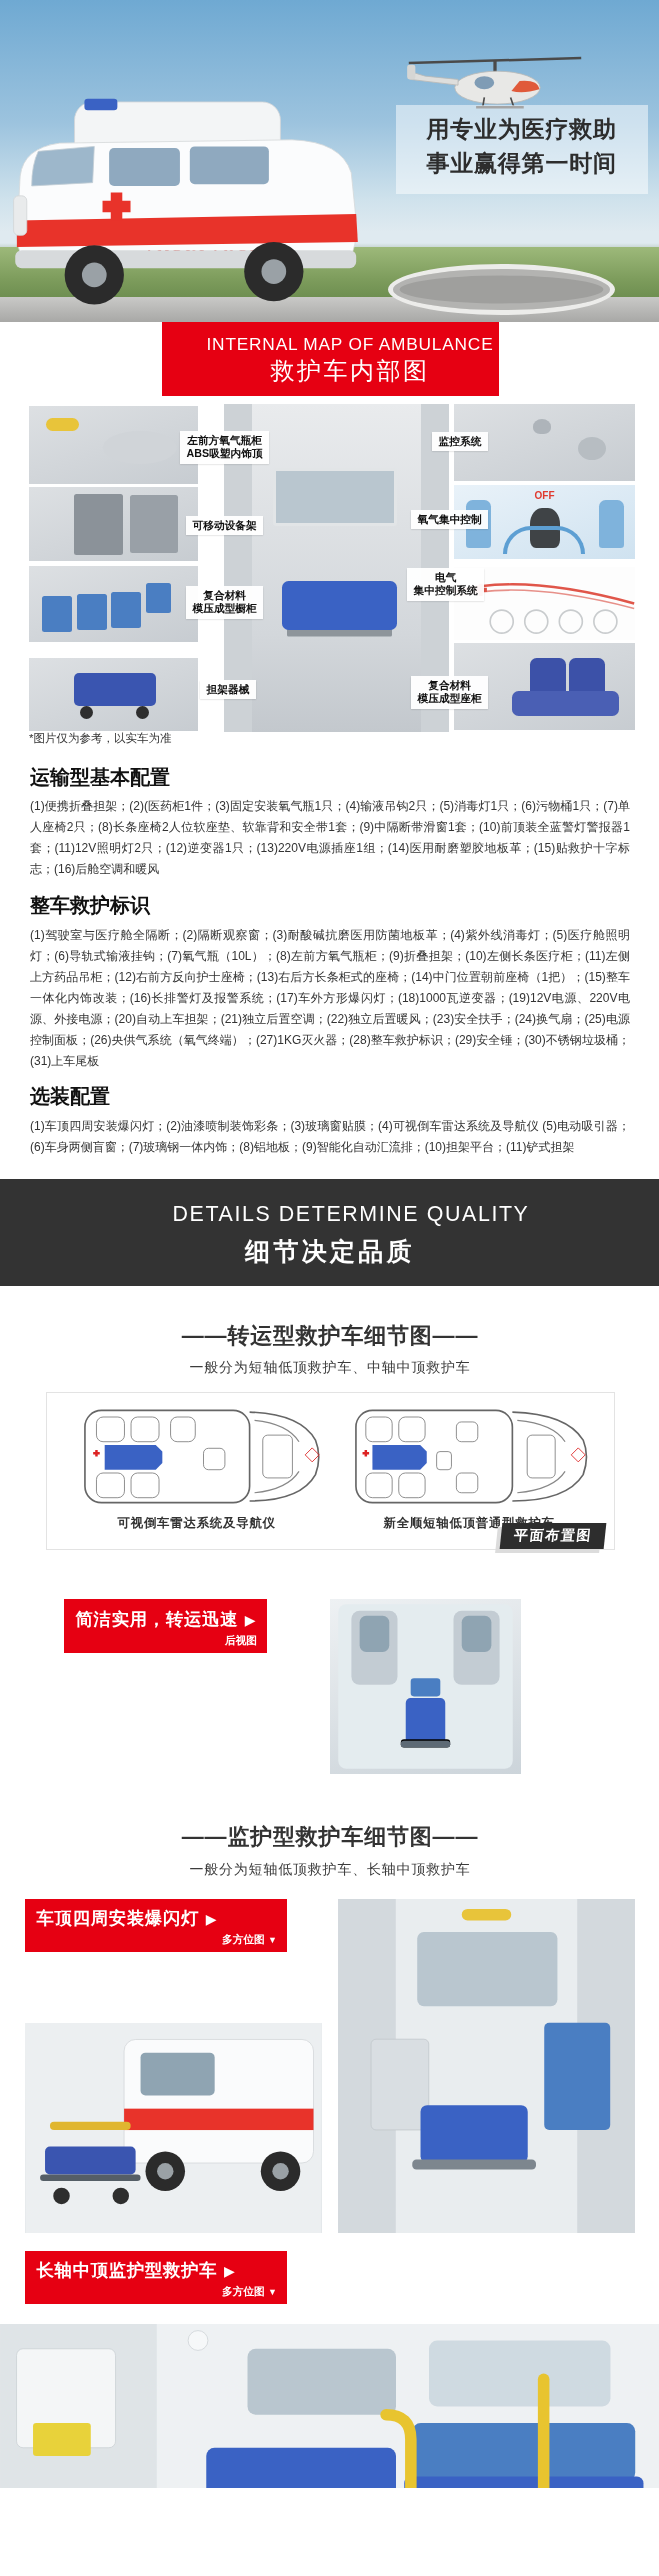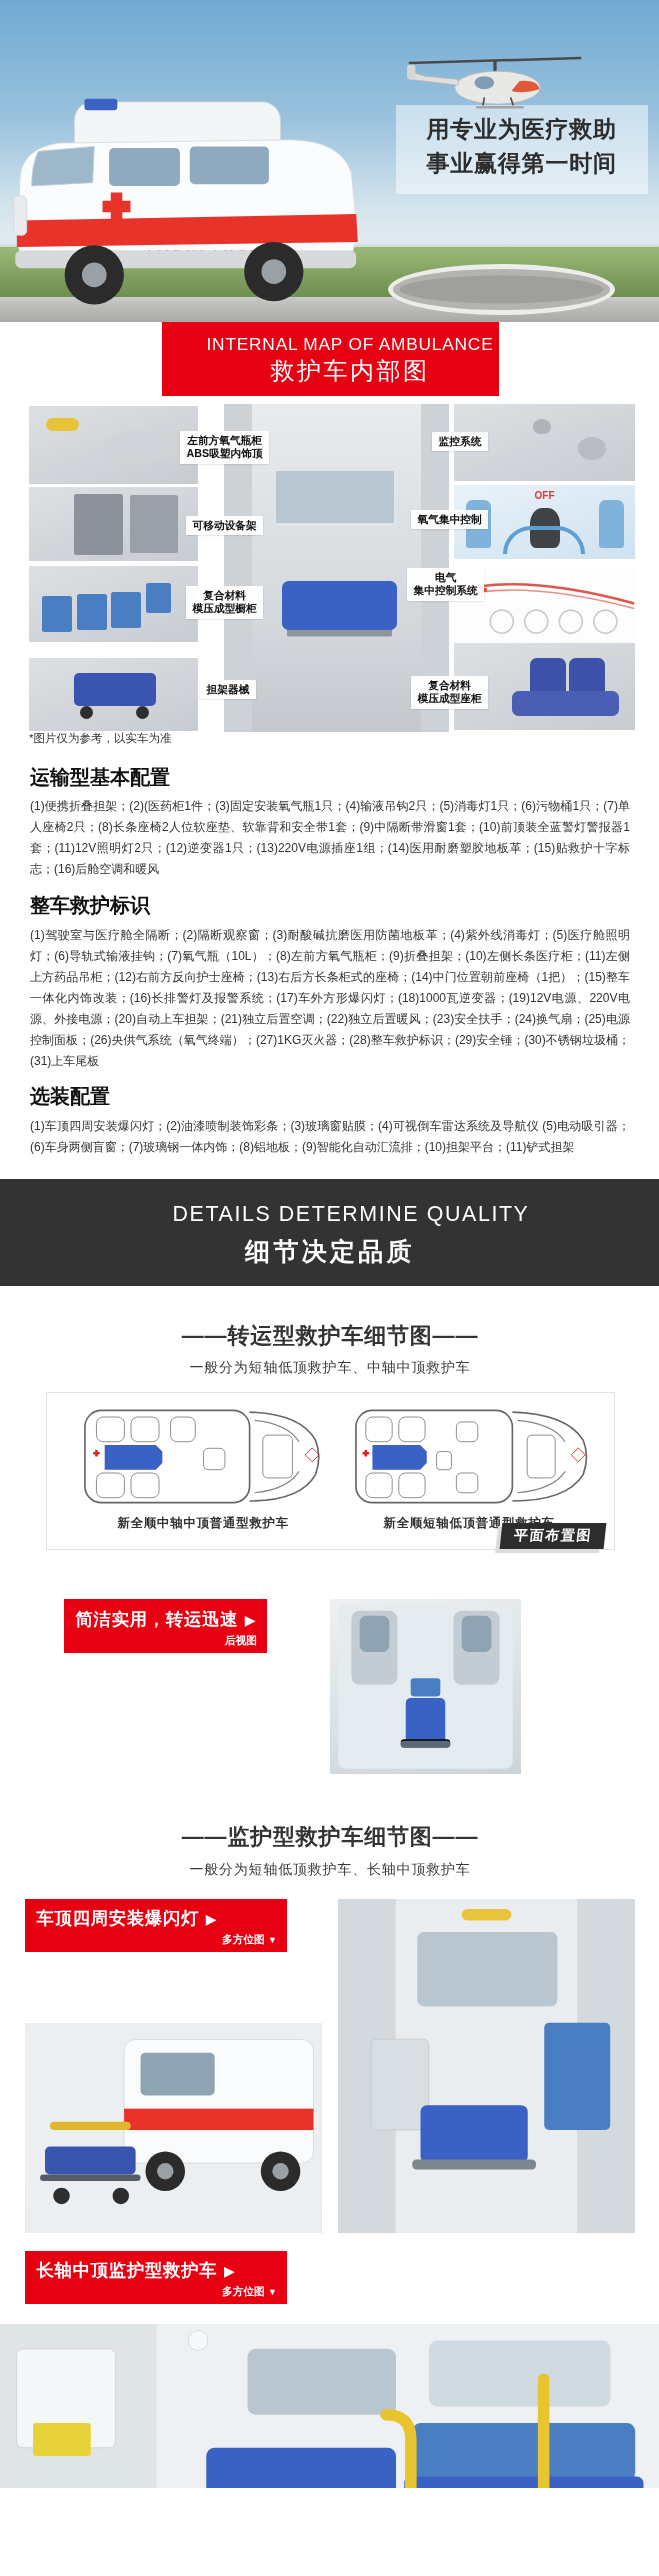--- a/index.html
+++ b/index.html
@@ -277,21 +277,21 @@
       <rect x="18" y="86" width="32" height="30" rx="8" fill="none" stroke="#777"></rect>
       <rect x="58" y="86" width="32" height="30" rx="8" fill="none" stroke="#777"></rect>
       <polygon points="26,52 84,52 92,60 92,74 84,82 26,82" fill="#3a62c4"></polygon>
       <rect x="104" y="60" width="18" height="22" rx="4" fill="none" stroke="#777"></rect>
       <rect x="128" y="24" width="26" height="24" rx="6" fill="none" stroke="#777"></rect>
       <rect x="128" y="86" width="26" height="24" rx="6" fill="none" stroke="#777"></rect>
       <rect x="214" y="40" width="34" height="52" rx="6" fill="none" stroke="#777"></rect>
       <rect x="270" y="58" width="12" height="12" fill="none" stroke="#d22" transform="rotate(45 276 64)"></rect>
       <path d="M14,62 l8,0 m-4,-4 l0,8" stroke="#d22" stroke-width="3"></path>
     </svg>
-    <div class="plan-cap" style="left:71px;">新全顺中轴中顶普通型救护车</div>
+    <div class="plan-cap" style="left:71px;">可视倒车雷达系统及导航仪</div>
     <div class="plan-cap" style="left:337px;">新全顺短轴低顶普通型救护车</div>
     <div class="plan-badge">平面布置图</div>
   </div>
 
   <div class="feature-row">
     <div class="red-label" style="left:64px;top:0;width:203px;">
       <div class="rl1"><span>简洁实用，转运迅速</span><span class="arr">▶</span></div>
       <div class="rl2"><span>后视图</span></div>
     </div>
     <div class="photo" style="left:330px;top:0;width:191px;height:175px;">

